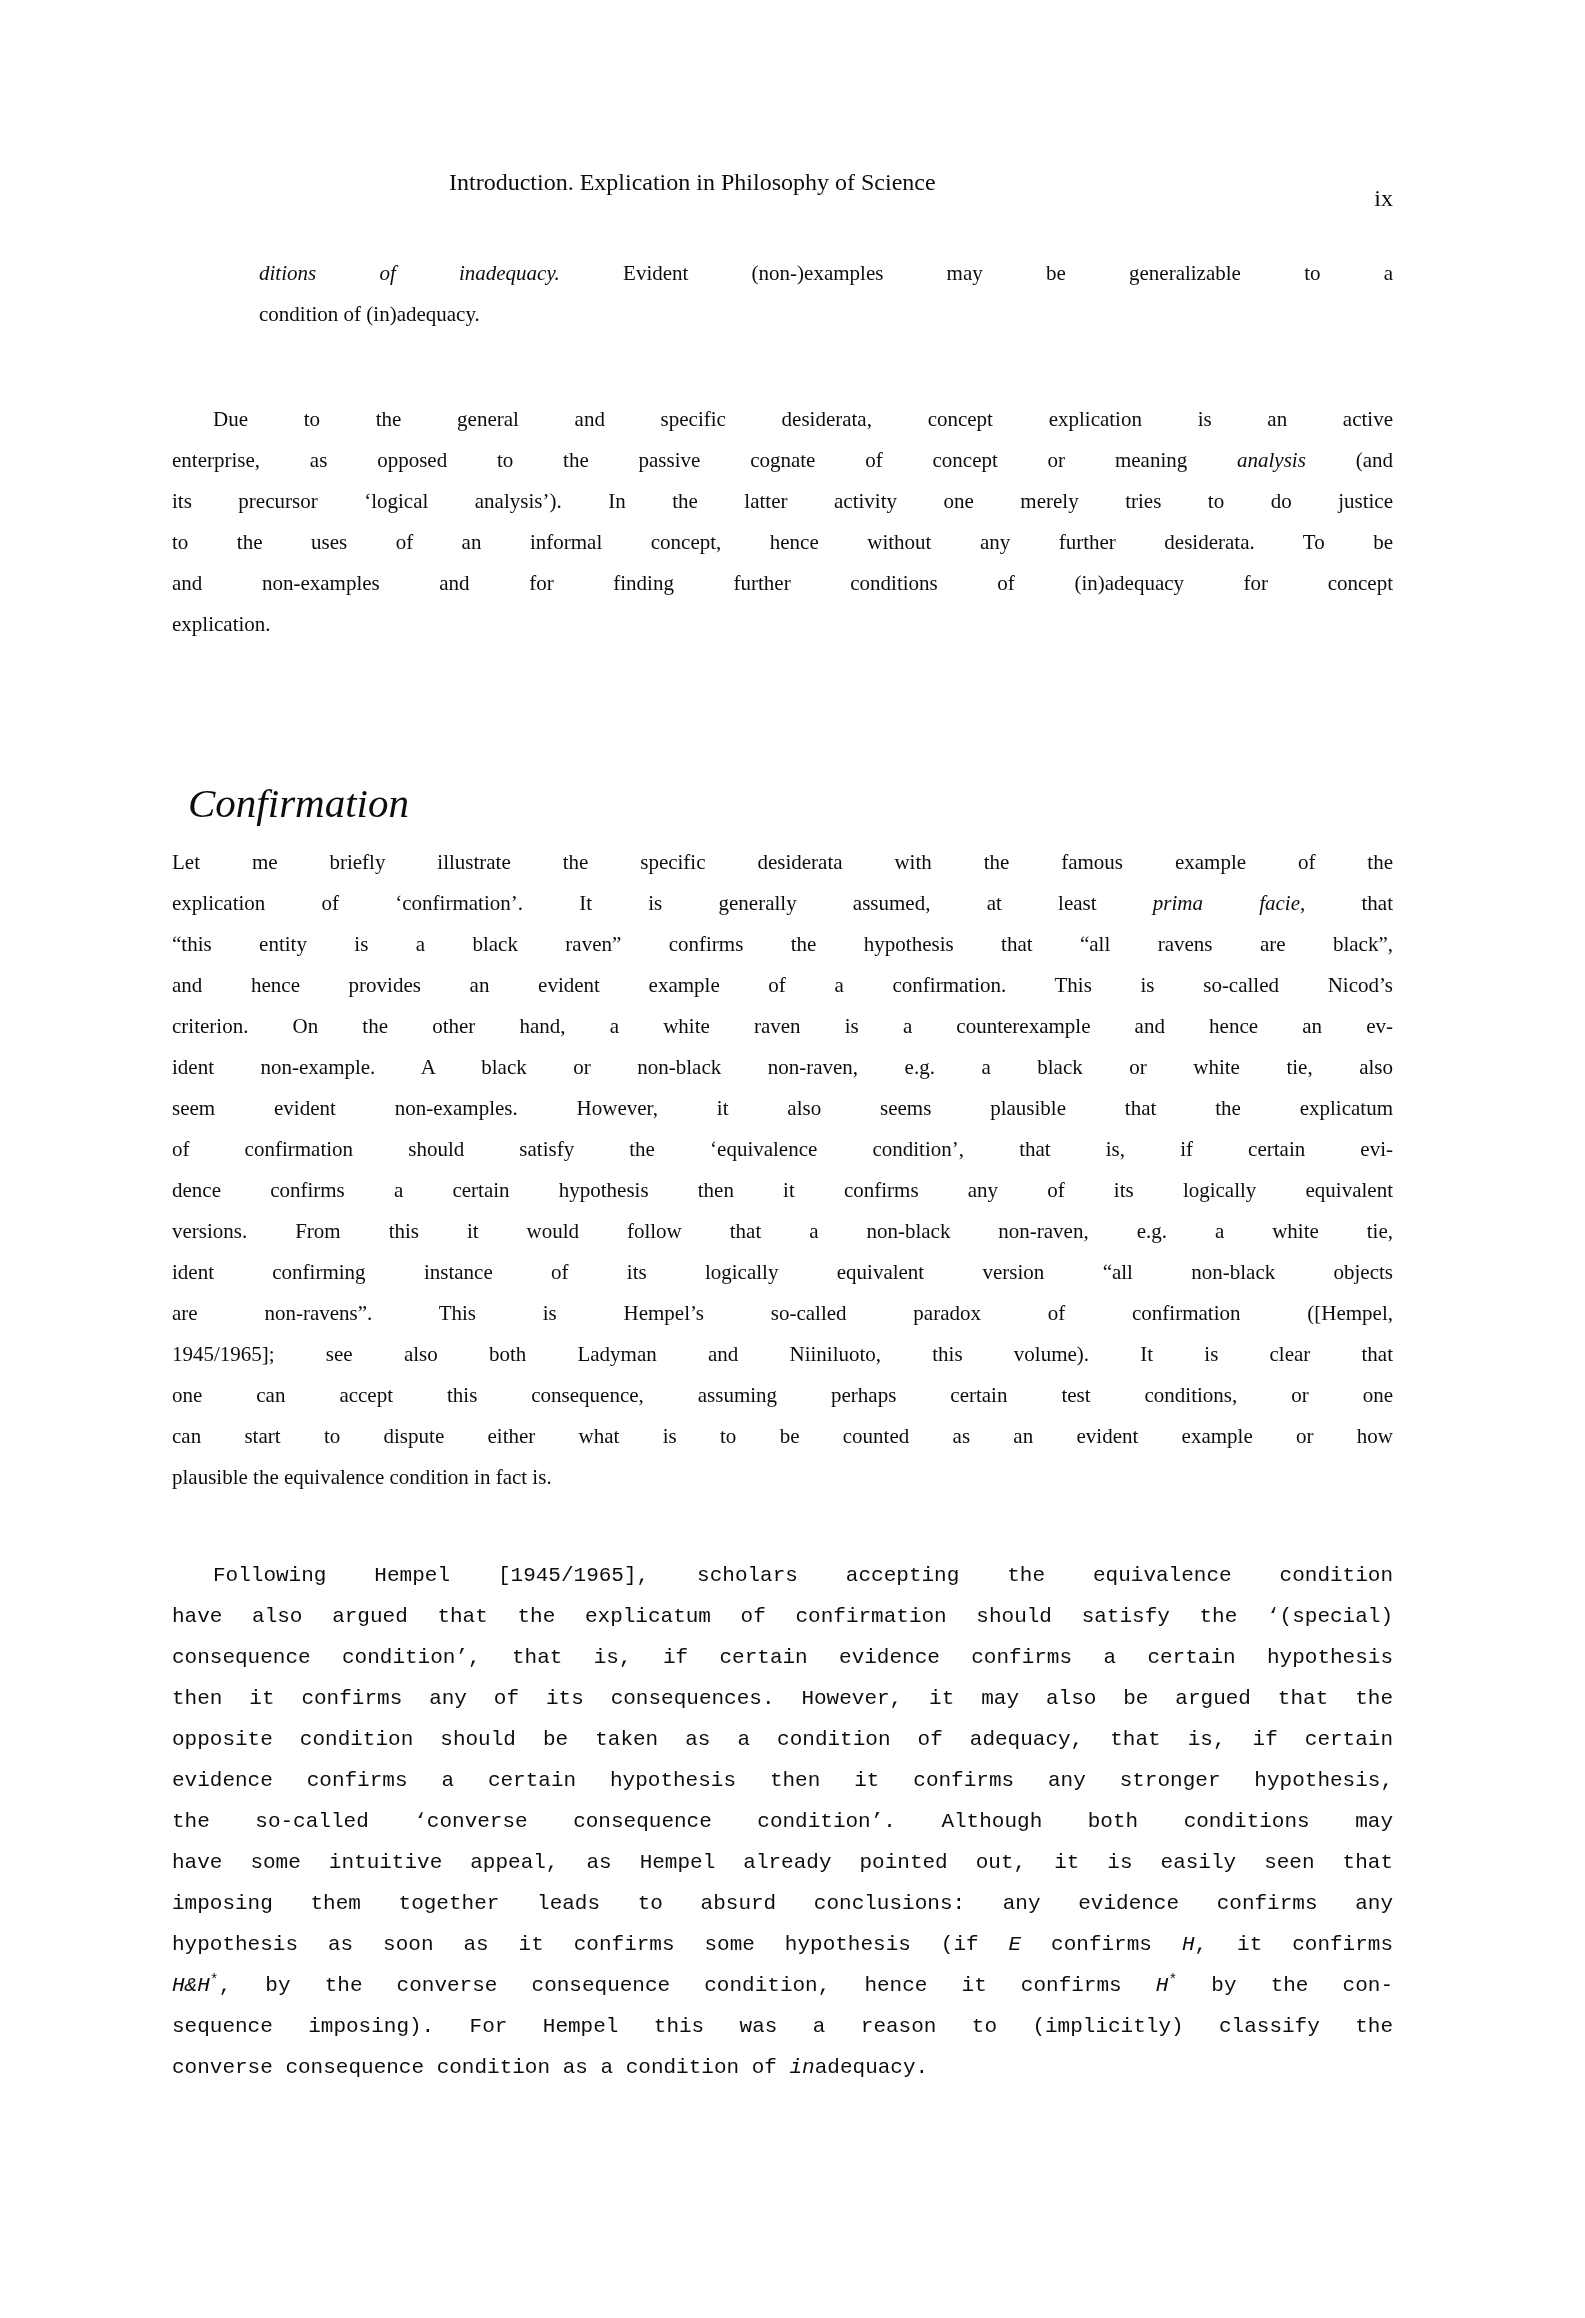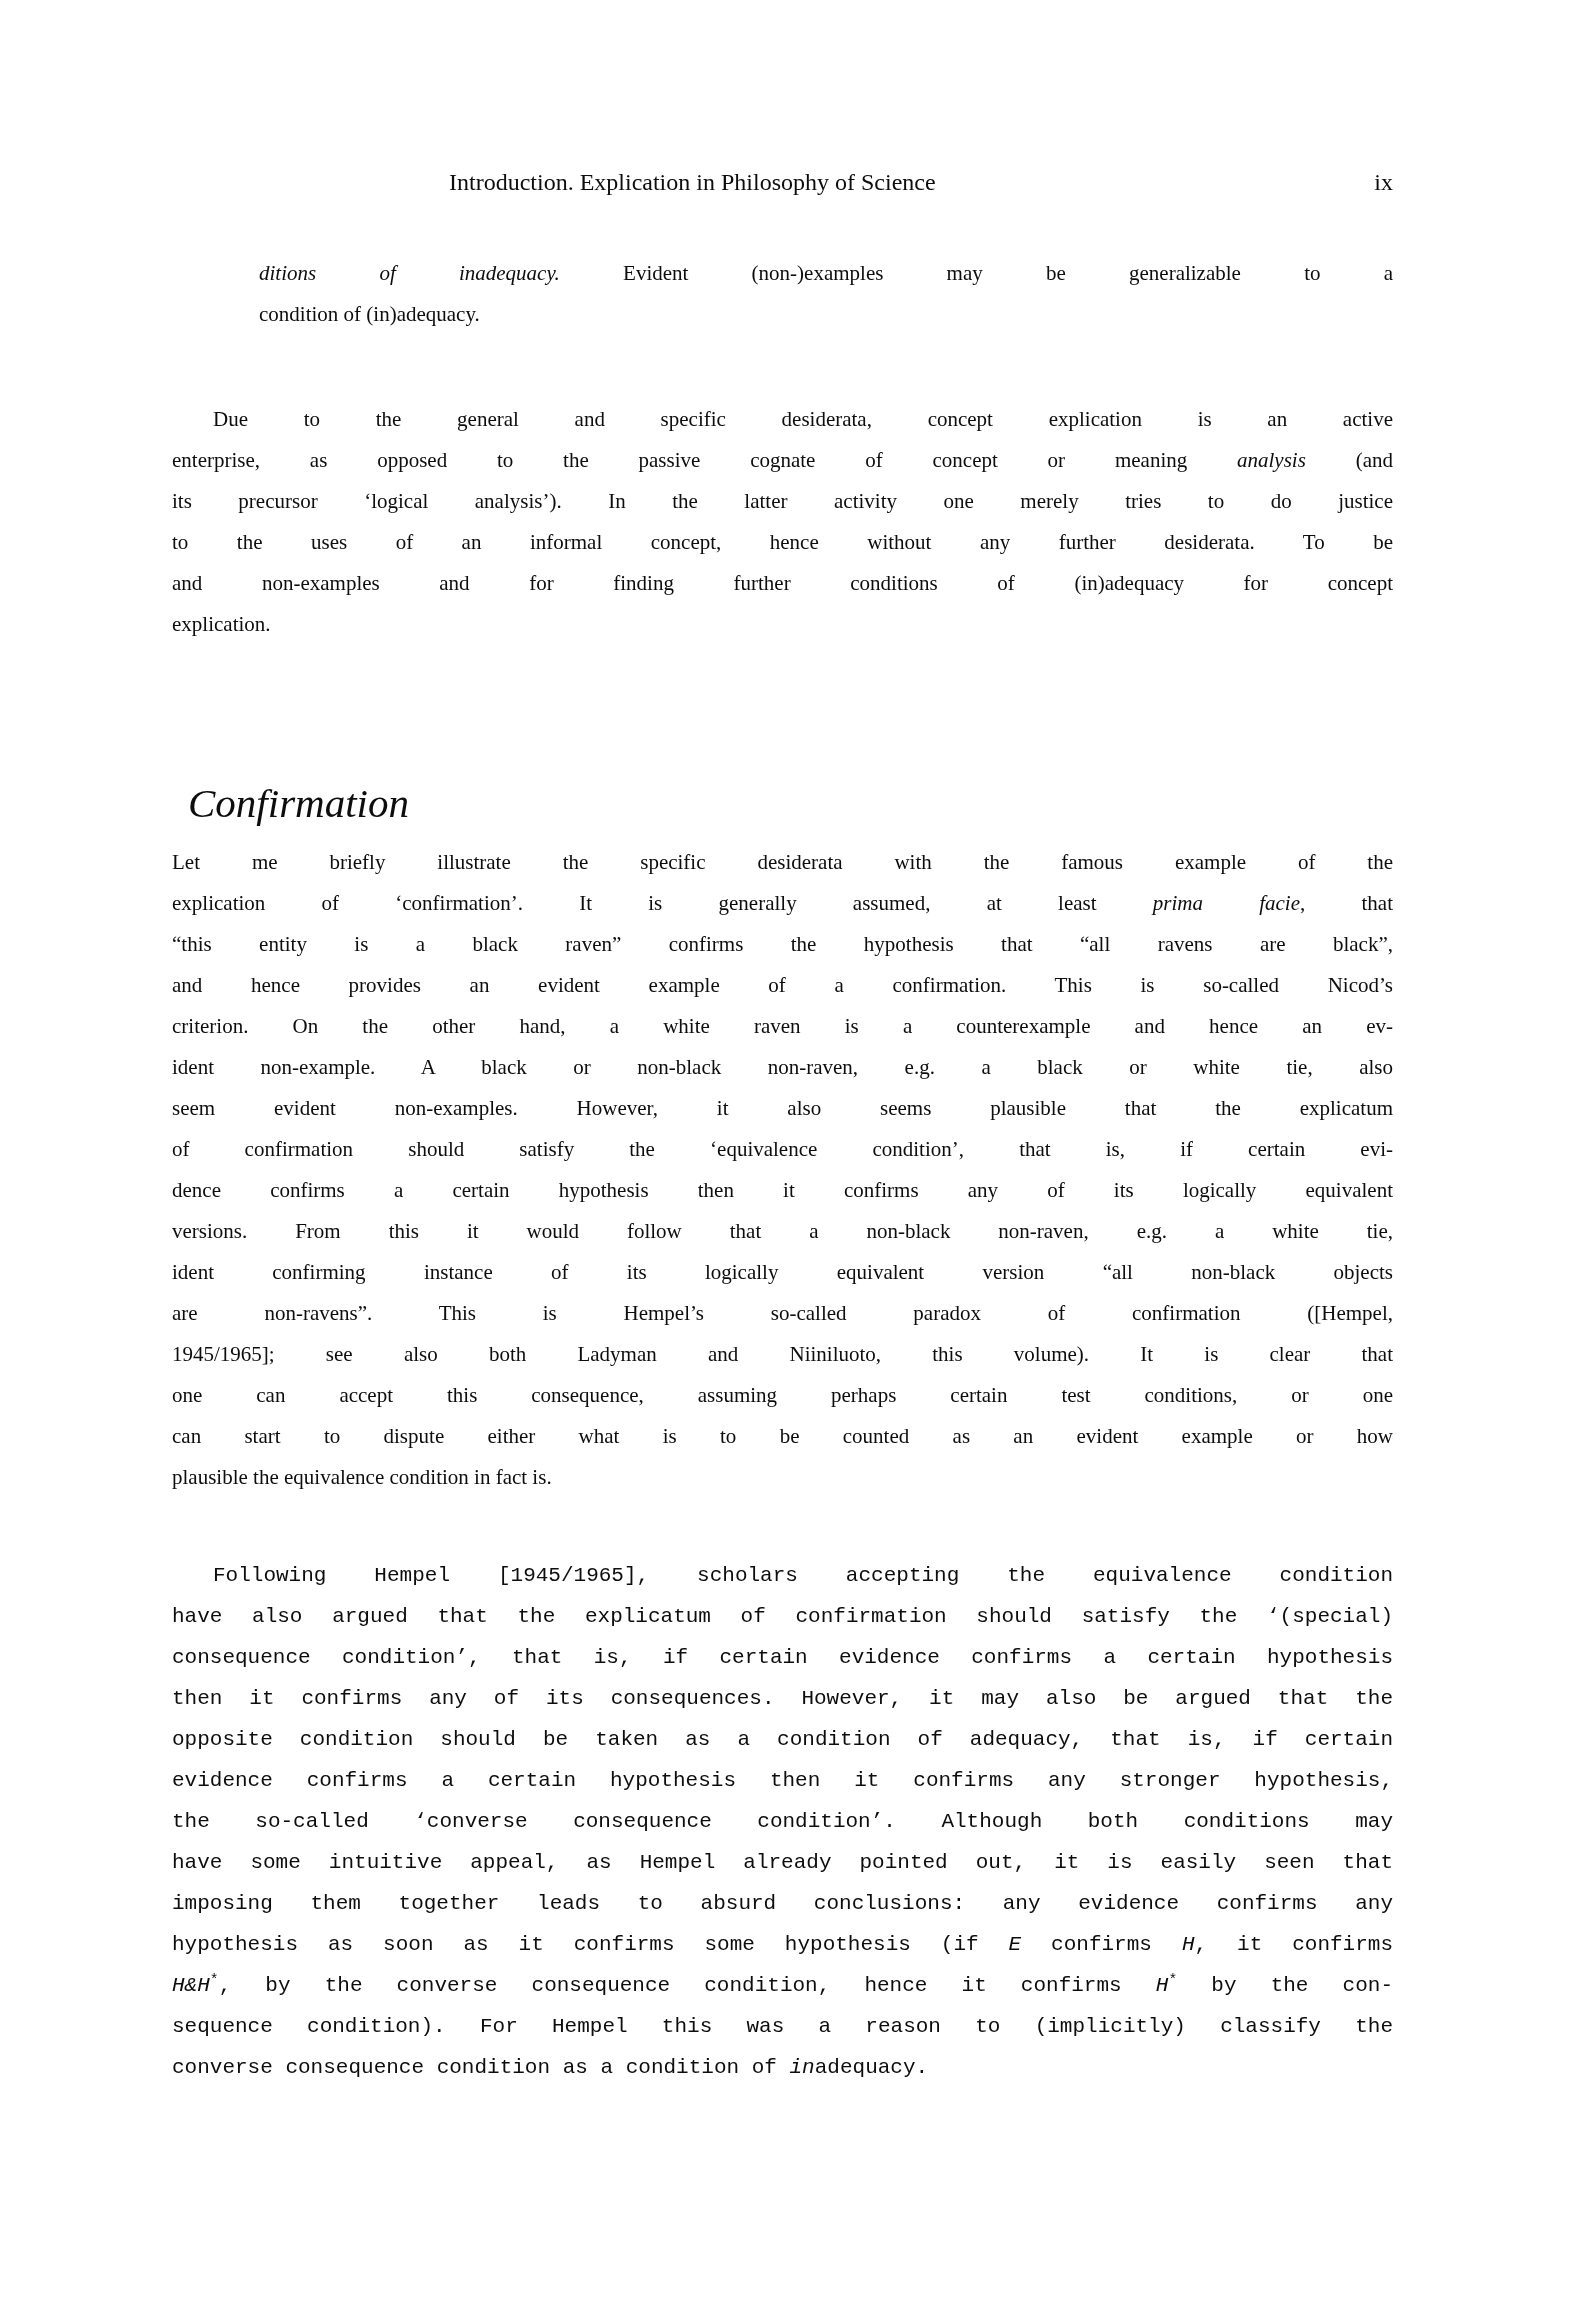--- a/index.html
+++ b/index.html
@@ -33,21 +33,21 @@
   }
   .running-head .title {
     position: absolute;
     left: 277px;
     top: 0;
     white-space: nowrap;
   }
   .running-head .folio {
     position: absolute;
     right: 0;
-    top: 0;
+    top: 16px;
   }
   
   .body-text {
     font-size: 21px;
     line-height: 41px;
     text-align: justify;
     hyphens: manual;
     margin: 0;
   }
   .list-continuation {
@@ -158,18 +158,18 @@
       <span class="line"><span>have also argued that the explicatum of confirmation should satisfy the ‘(special)</span></span>
       <span class="line"><span>consequence condition’, that is, if certain evidence confirms a certain hypothesis</span></span>
       <span class="line"><span>then it confirms any of its consequences. However, it may also be argued that the</span></span>
       <span class="line"><span>opposite condition should be taken as a condition of adequacy, that is, if certain</span></span>
       <span class="line"><span>evidence confirms a certain hypothesis then it confirms any stronger hypothesis,</span></span>
       <span class="line"><span>the so-called ‘converse consequence condition’. Although both conditions may</span></span>
       <span class="line"><span>have some intuitive appeal, as Hempel already pointed out, it is easily seen that</span></span>
       <span class="line"><span>imposing them together leads to absurd conclusions: any evidence confirms any</span></span>
       <span class="line"><span>hypothesis as soon as it confirms some hypothesis (if </span><em>E</em><span> confirms </span><em>H</em><span>, it confirms</span></span>
       <span class="line"><em>H&amp;H</em><sup class="ast">*</sup><span>, by the converse consequence condition, hence it confirms </span><em>H</em><sup class="ast">*</sup><span> by the con-</span></span>
-      <span class="line"><span>sequence condition). For Hempel this was a reason to (implicitly) classify the</span></span>
+      <span class="line"><span>sequence imposing). For Hempel this was a reason to (implicitly) classify the</span></span>
       <span class="line last"><span>converse consequence condition as a condition of </span><em>in</em><span>adequacy.</span></span>
     </p>
 
 </div>
 
 
 </body></html>

